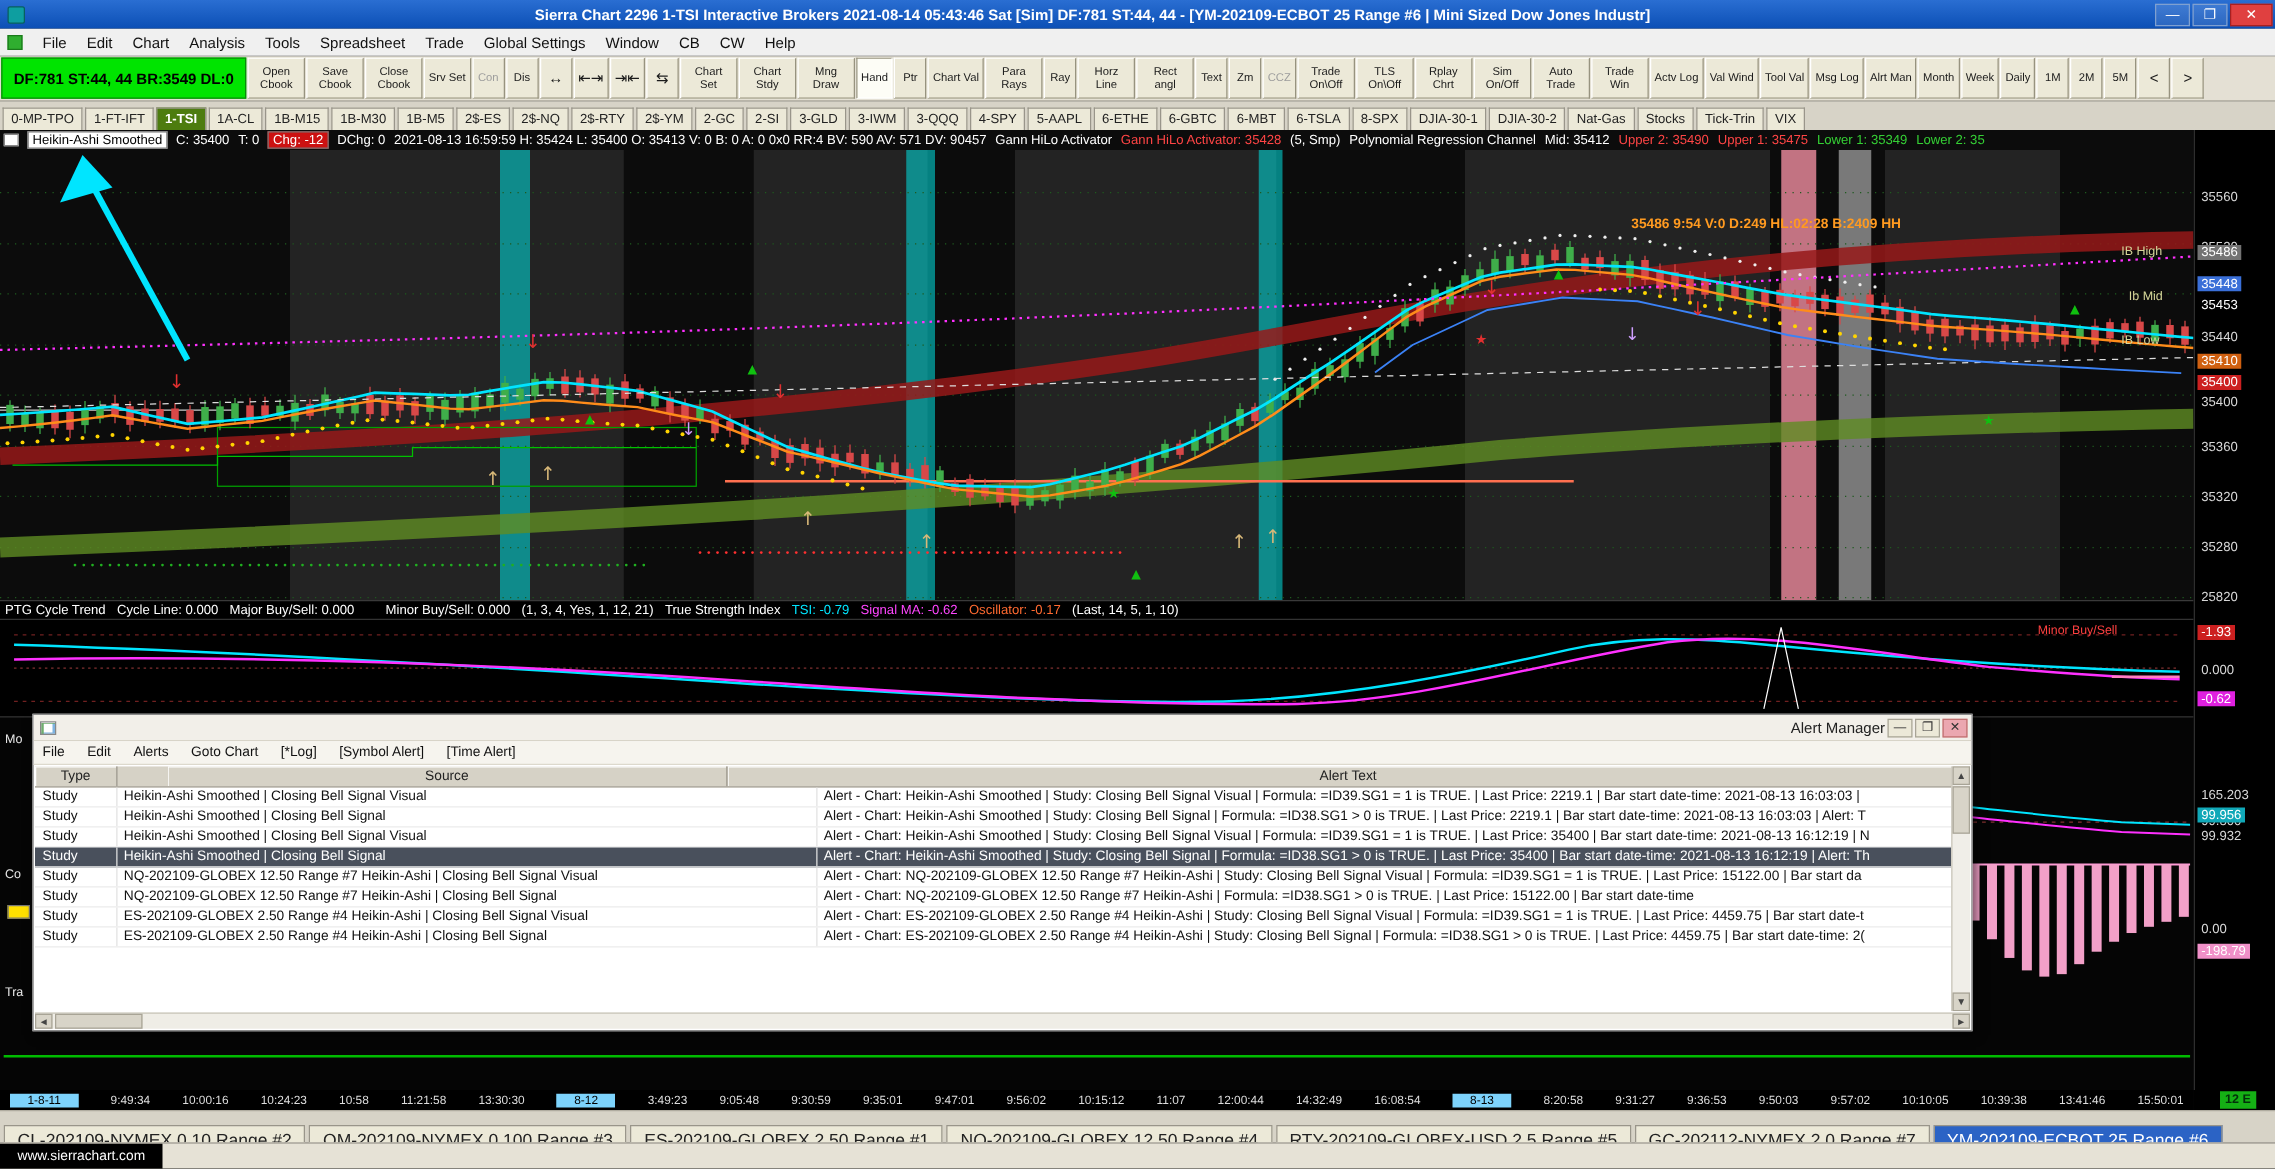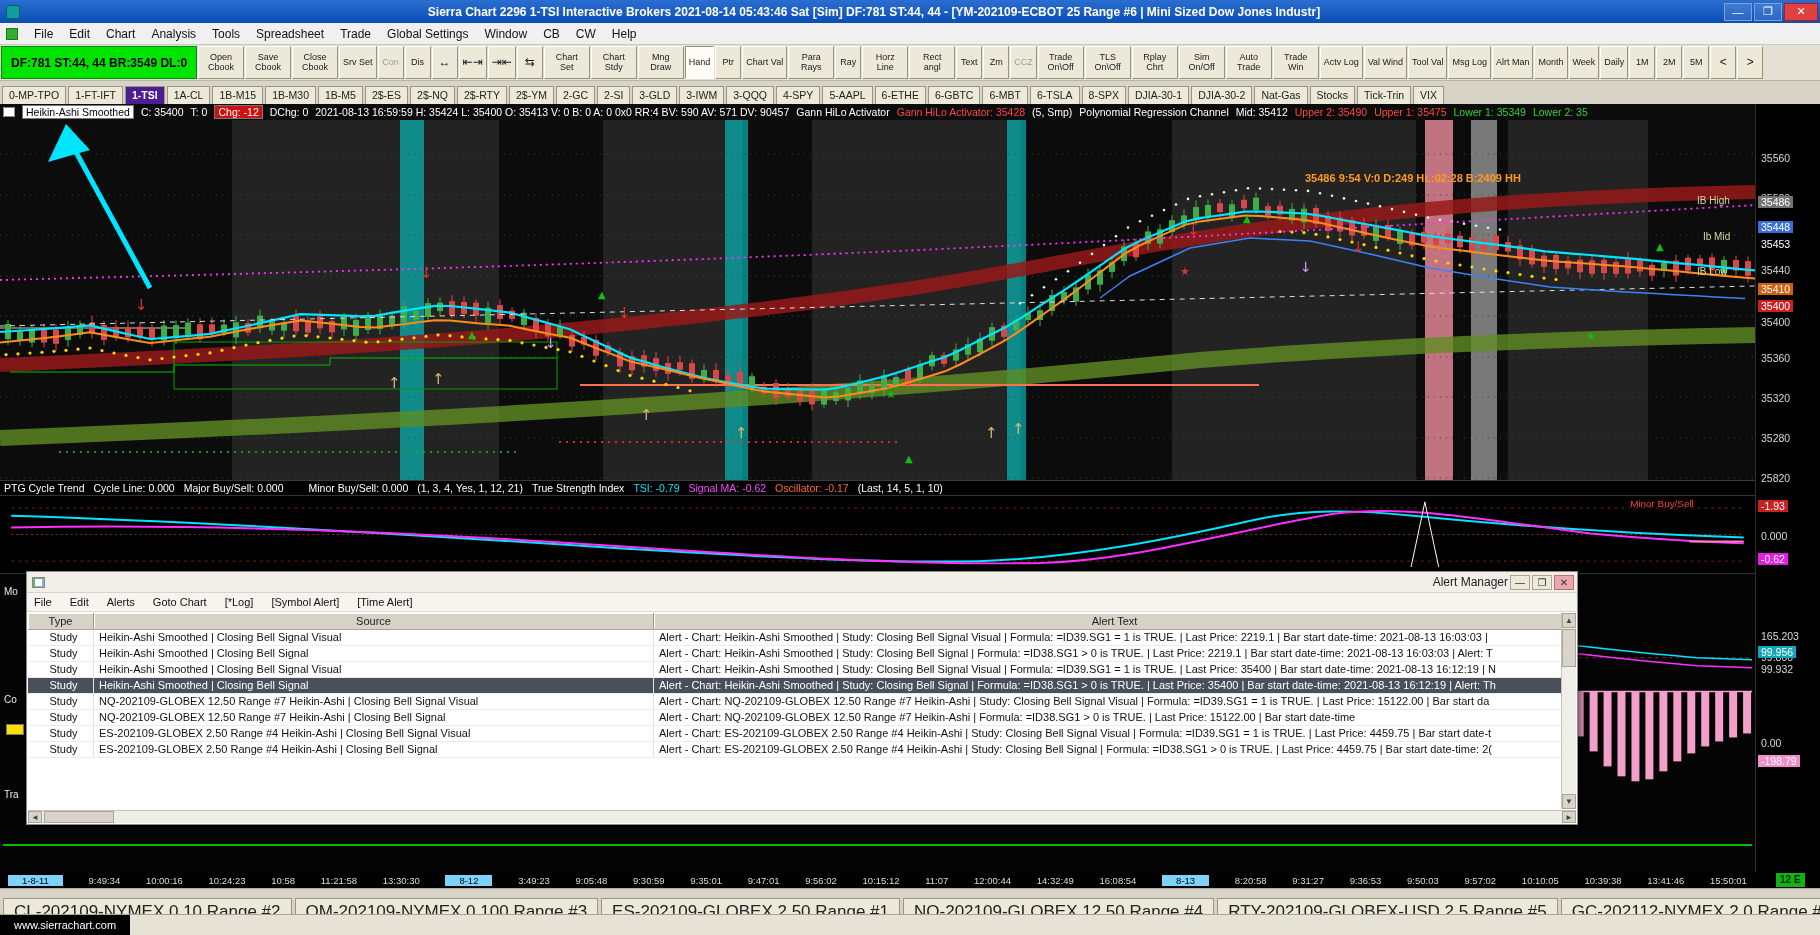--- a/index.html
+++ b/index.html
@@ -32,21 +32,21 @@
     border:1px solid; border-color:#fff #97937f #97937f #fff; cursor:pointer; white-space:normal; }
   .tb-btn.disabled { color:#9c9c9c; }
   .tb-btn.active { background:#fdfdf6; border-color:#97937f #fff #fff #97937f; }
   .tb-btn.icon { font-size:12px; }
 
   
   .tabrow { position:absolute; left:0; top:81px; width:1820px; height:23px; background:#d7d3c7;
     display:flex; align-items:flex-end; padding:1px 0 0 2px; overflow:hidden; }
   .ctab { font-size:10.5px; padding:2px 6px 3px; margin-right:2px; background:#ece9d8; color:#222;
     border:1px solid #99958a; border-bottom:none; cursor:pointer; white-space:nowrap; }
-  .ctab.active { background:#4c1d95; color:#fff; font-weight:bold; }
+  .ctab.active { background:#4d7c0f; color:#fff; font-weight:bold; }
 
   
   .plot { position:absolute; left:0; top:104px; width:1755px; height:768px; background:#0c0c0c; overflow:hidden; }
   .chart-header { position:absolute; left:0; top:0; width:1755px; height:16px; display:flex; align-items:center;
     gap:7px; font-size:10.5px; white-space:nowrap; overflow:hidden; padding-left:3px; z-index:3; }
   .hseg { white-space:nowrap; }
   .chart-mini-icon { width:12px; height:10px; background:#fff; border:1px solid #888; flex:none; }
   #main-svg { position:absolute; left:0; top:16px; }
   .subheader { position:absolute; left:0; top:376px; width:1755px; height:15px; background:#000;
     border-top:1px solid #3a3a3a; display:flex; align-items:center; gap:9px; font-size:10.5px;
@@ -75,21 +75,21 @@
     background:#f6f4ee; border-bottom:1px solid #ddd9cd; font-size:11px; color:#111; }
   .aw-menu span { cursor:pointer; }
   .aw-body { position:absolute; top:41px; left:1px; right:1px; bottom:15px; background:#fff; overflow:hidden; }
   .ar-head { display:flex; height:17px; background:#d6d2c6; font-size:11px; color:#222;
     border-bottom:1px solid #a8a49a; }
   .ar-head .hc { display:flex; align-items:center; justify-content:center;
     border-right:1px solid #9a968c; box-shadow:inset 1px 1px 0 #fff; }
   .ar-row { display:flex; height:16px; line-height:15px; font-size:11px; color:#111;
     border-bottom:1px solid #ececec; margin-right:15px; cursor:default; }
   .ar-row.selected { background:#49505c; color:#fff; }
-  .c-type { width:66px; padding-left:6px; flex:none; border-right:1px solid #e2e2e2;text-align:center; }
+  .c-type { width:66px; padding-left:6px; flex:none; border-right:1px solid #e2e2e2; }
   .c-source { width:560px; padding-left:5px; flex:none; border-right:1px solid #e2e2e2;
     white-space:nowrap; overflow:hidden; }
   .c-text { flex:1; padding-left:5px; white-space:nowrap; overflow:hidden; }
   .vscroll { position:absolute; right:0; top:0; bottom:0; width:15px; background:#f0eee8; border-left:1px solid #c8c4b8; }
   .vs-btn { position:absolute; left:0; width:14px; height:15px; background:#d8d4c8; border:1px solid #a8a496;
     font-size:8px; color:#444; display:flex; align-items:center; justify-content:center; cursor:pointer; }
   .vs-thumb { position:absolute; left:0; top:16px; width:14px; height:38px; background:#d8d4c8; border:1px solid #a8a496; cursor:grab; }
   .aw-hscroll { position:absolute; left:1px; right:1px; bottom:1px; height:13px; background:#efede6;
     border-top:1px solid #c8c4b8; }
   .hs-btn { position:absolute; top:0; width:14px; height:12px; background:#d8d4c8; border:1px solid #a8a496;
@@ -105,21 +105,21 @@
     display:flex; align-items:center; justify-content:space-between; padding:0 8px; z-index:6; }
   .ta { font-size:9.5px; color:#ddd; white-space:nowrap; }
   .ta.date { background:#7dd3fc; color:#000; padding:0 14px; }
   .ta-badge { position:absolute; left:1776px; top:873px; height:14px; background:#15b015; color:#03300a;
     font-size:10px; font-weight:bold; padding:0 4px; line-height:14px; z-index:7; }
   .ta-fill { position:absolute; left:1755px; top:872px; width:65px; height:16px; background:#000; z-index:6; }
 
   
   .bottom-tabs { position:absolute; left:0; top:888px; width:1820px; height:26px; background:#d7d3c7;
     display:flex; align-items:center; padding-left:3px; gap:3px; overflow:hidden; border-top:1px solid #b0aca0; }
-  .btab { font-size:17px; padding:3px 10px; background:#ece9d8; color:#222; border:1px solid #99958a;
+  .btab { font-size:14px; padding:3px 10px; background:#ece9d8; color:#222; border:1px solid #99958a;
     cursor:pointer; white-space:nowrap;margin-top:20px; }
   .btab.active { background:#2b63c5; color:#fff; }
 
   
   .statusbar { position:absolute; left:0; top:914px; width:1820px; height:21px; background:#e6e2d6;
     border-top:1px solid #a8a49a; display:flex; align-items:stretch; }
   .sb-site { background:#000; color:#fff; font-size:11px; display:flex; align-items:center;
     padding:0 14px; white-space:nowrap; }
 </style>
 </head>
@@ -951,21 +951,21 @@
         <span>Edit</span>
         <span>Alerts</span>
         <span>Goto Chart</span>
         <span>[*Log]</span>
         <span>[Symbol Alert]</span>
         <span>[Time Alert]</span>
       </div>
     <div class="aw-body">
       <div class="ar-head">
           <div class="hc" style="width: 66px; flex: 0 0 auto;">Type</div>
-          <div class="hc" style="width: 560px; flex: 0 0 auto;">Source</div>
+          <div class="hc" style="width: 448px; flex: 0 0 auto; margin-left: 40px;">Source</div>
           <div class="hc" style="flex: 1 1 0%;">Alert Text</div>
         </div>
       <div>
           <div class="ar-row">
             <div class="c-type">Study</div>
             <div class="c-source">Heikin-Ashi Smoothed | Closing Bell Signal Visual</div>
             <div class="c-text">Alert - Chart: Heikin-Ashi Smoothed | Study: Closing Bell Signal Visual | Formula: =ID39.SG1 = 1 is TRUE. | Last Price: 2219.1 | Bar start date-time: 2021-08-13  16:03:03 |</div>
           </div>
           <div class="ar-row">
             <div class="c-type">Study</div>

